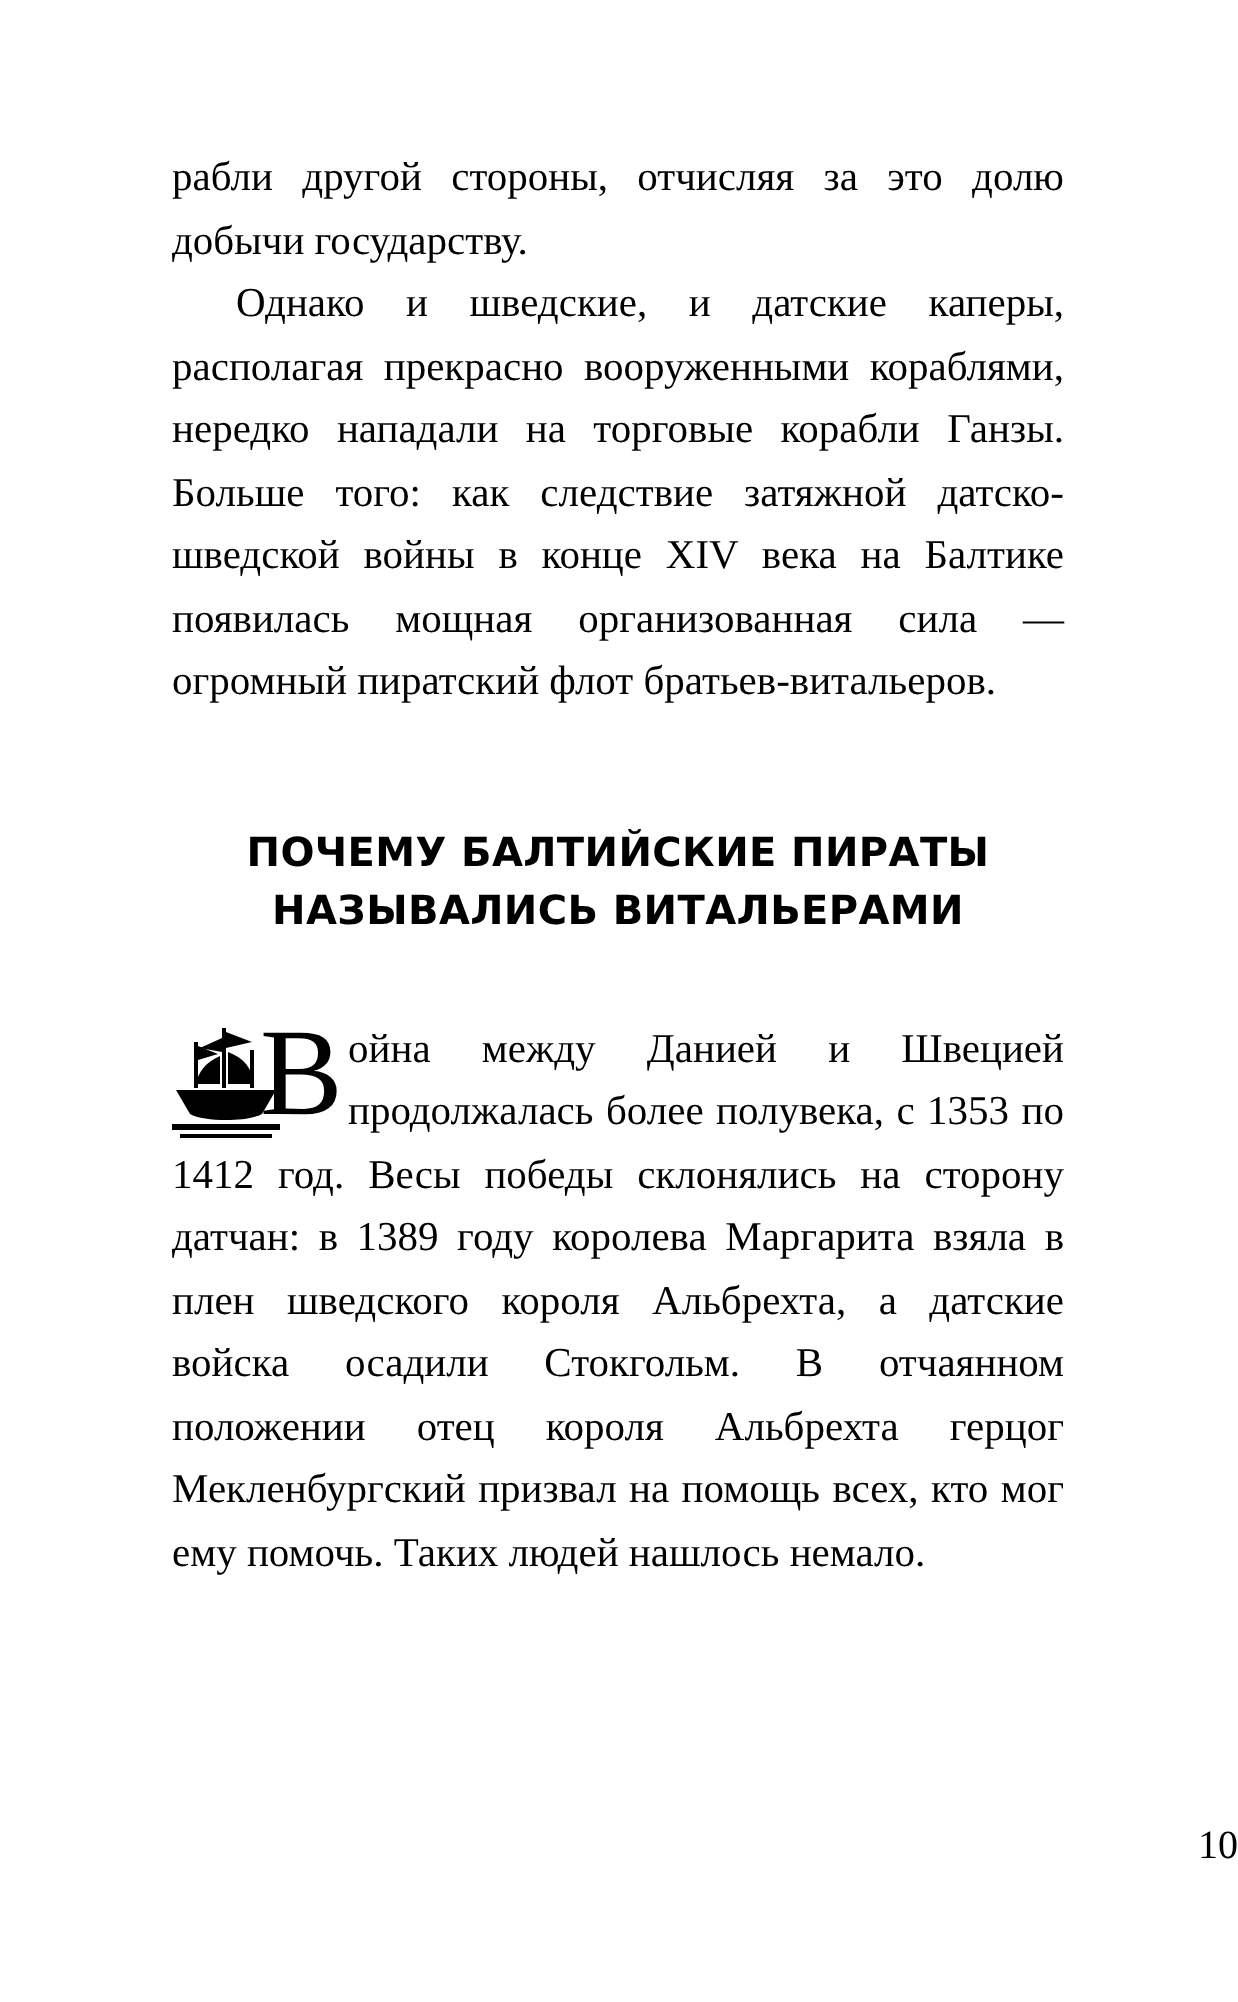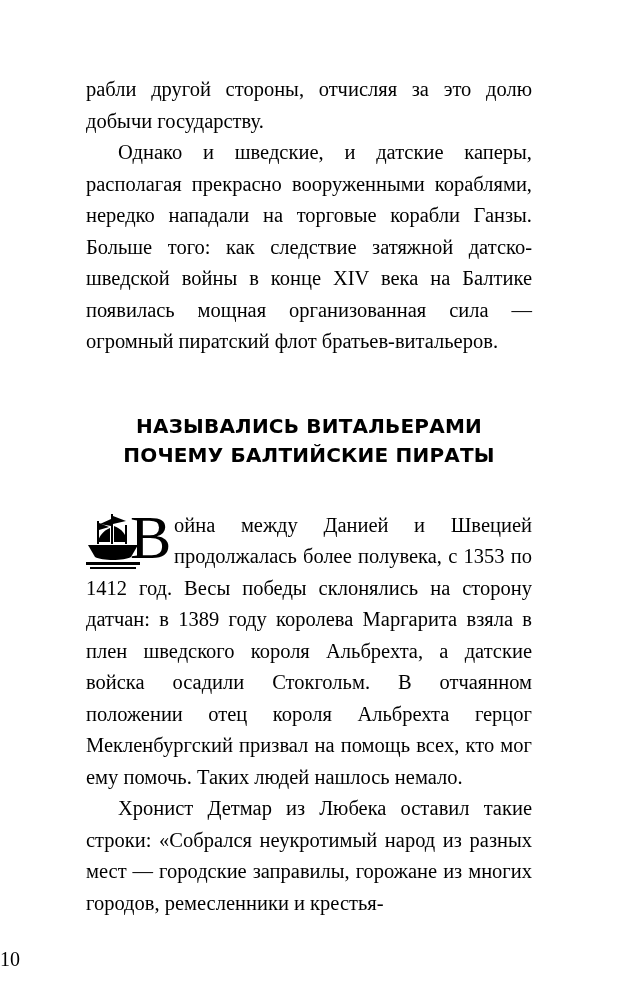--- a/index.html
+++ b/index.html
@@ -79,40 +79,39 @@
     font-size: 62px;
     line-height: 62px;
     font-weight: normal;
     color: #000;
   }
   .page-number {
     position: absolute;
     left: 0;
     top: 912px;
     width: 619px;
-    text-align: left;
+    text-align: right;
     font-family: "Liberation Serif", serif;
     font-size: 20px;
     color: #000;
-    margin-top: 36px;
   }
 </style>
 </head>
 <body>
 
 <div class="page">
   <div class="content">
 
     <p class="body-par">рабли другой стороны, отчисляя за это долю добычи государству.</p>
 
     <p class="body-par indent">Однако и шведские, и датские каперы, располагая прекрасно вооруженными кораблями, нередко нападали на торговые корабли Ганзы. Больше того: как следствие затяжной датско-шведской войны в конце XIV века на Балтике появилась мощная организованная сила — огромный пиратский флот братьев-витальеров.</p>
 
     <div class="heading-block">
+      <div class="heading">Почему балтийские пираты</div>
       <div class="heading">называлИсь витальерами</div>
-      <div class="heading">Почему балтийские пираты</div>
     </div>
 
     <p class="body-par dropcap-par">
       <span class="dropcap-wrap">
         <span class="ship-icon">
           <svg width="54" height="58" viewBox="0 0 54 58" xmlns="http://www.w3.org/2000/svg">
             <g fill="#000000">
               <rect x="25" y="2" width="2" height="30"></rect>
               <rect x="11" y="9" width="2" height="23"></rect>
               <rect x="39" y="13" width="2" height="19"></rect>
@@ -125,18 +124,17 @@
               <rect x="0" y="50" width="54" height="3"></rect>
               <rect x="4" y="55" width="46" height="2"></rect>
             </g>
           </svg>
         </span>
         <span class="dropcap-letter">В</span>
       </span>
       <span>ойна между Данией и Швецией продолжалась более полувека, с 1353 по 1412 год. Весы победы склонялись на сторону датчан: в 1389 году королева Маргарита взяла в плен шведского короля Альбрехта, а датские войска осадили Стокгольм. В отчаянном положении отец короля Альбрехта герцог Мекленбургский призвал на помощь всех, кто мог ему помочь. Таких людей нашлось немало.</span>
     </p>
 
-    <p class="body-par indent">Хронист Детмар из Любека оставил такие строки: «Собрался неукротимый народ из разных мест — городские заправилы, горожане из многих городов, ремесленники и крестья-</p>
 
   </div>
 
   <div class="page-number">10</div>
 </div>
 
 </body></html>

